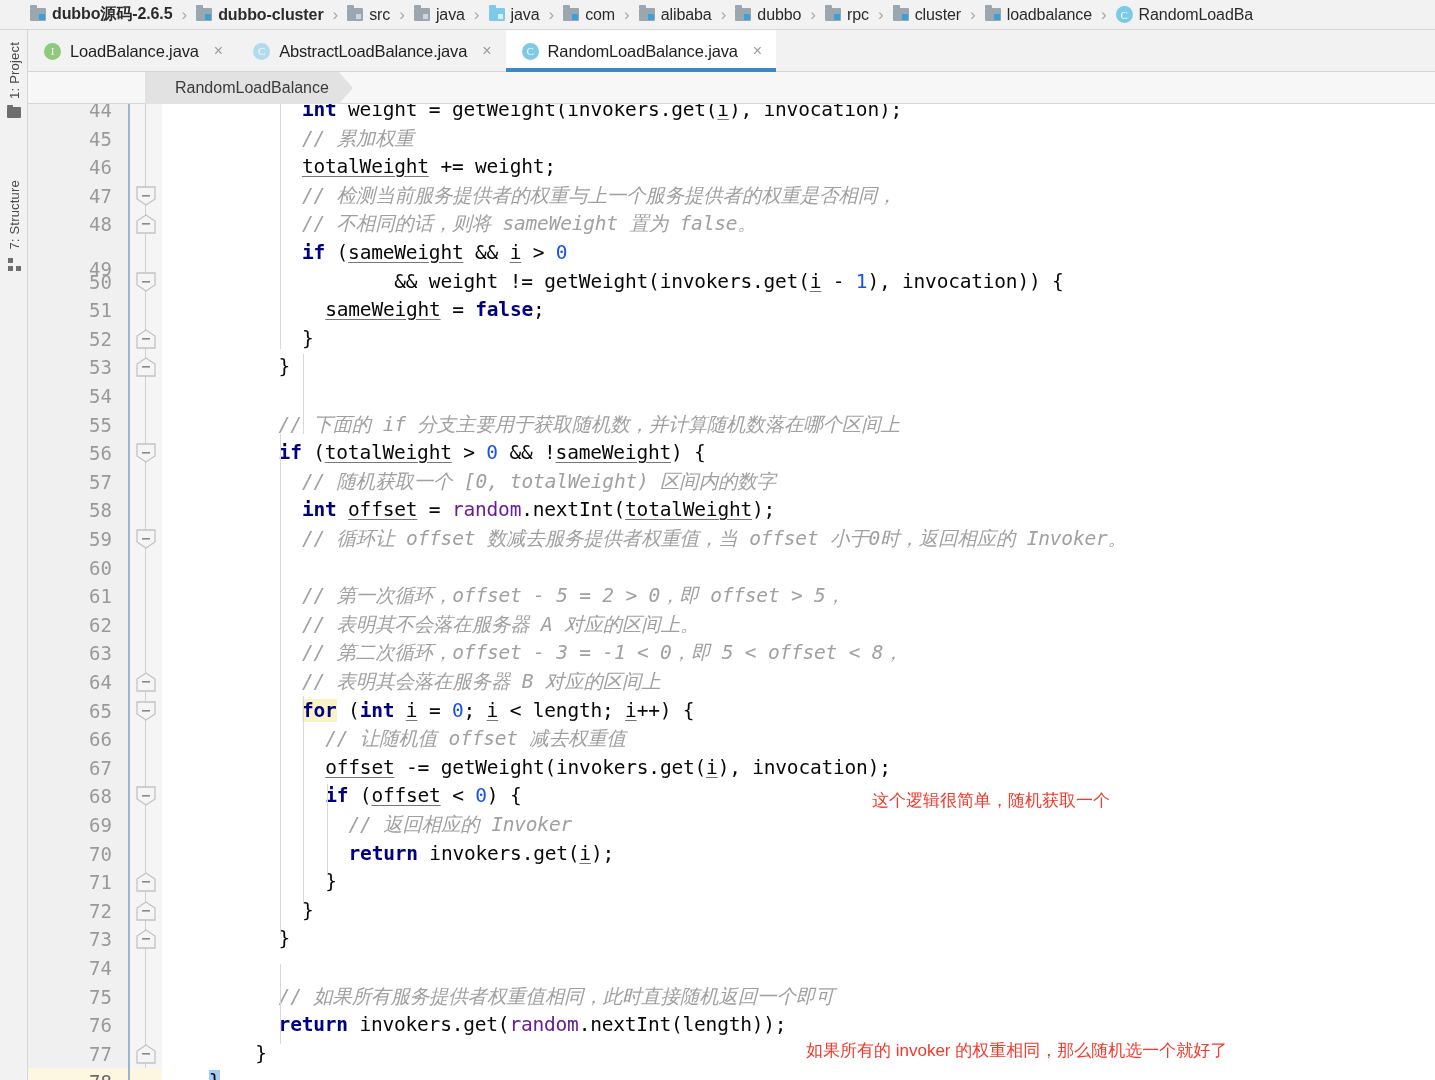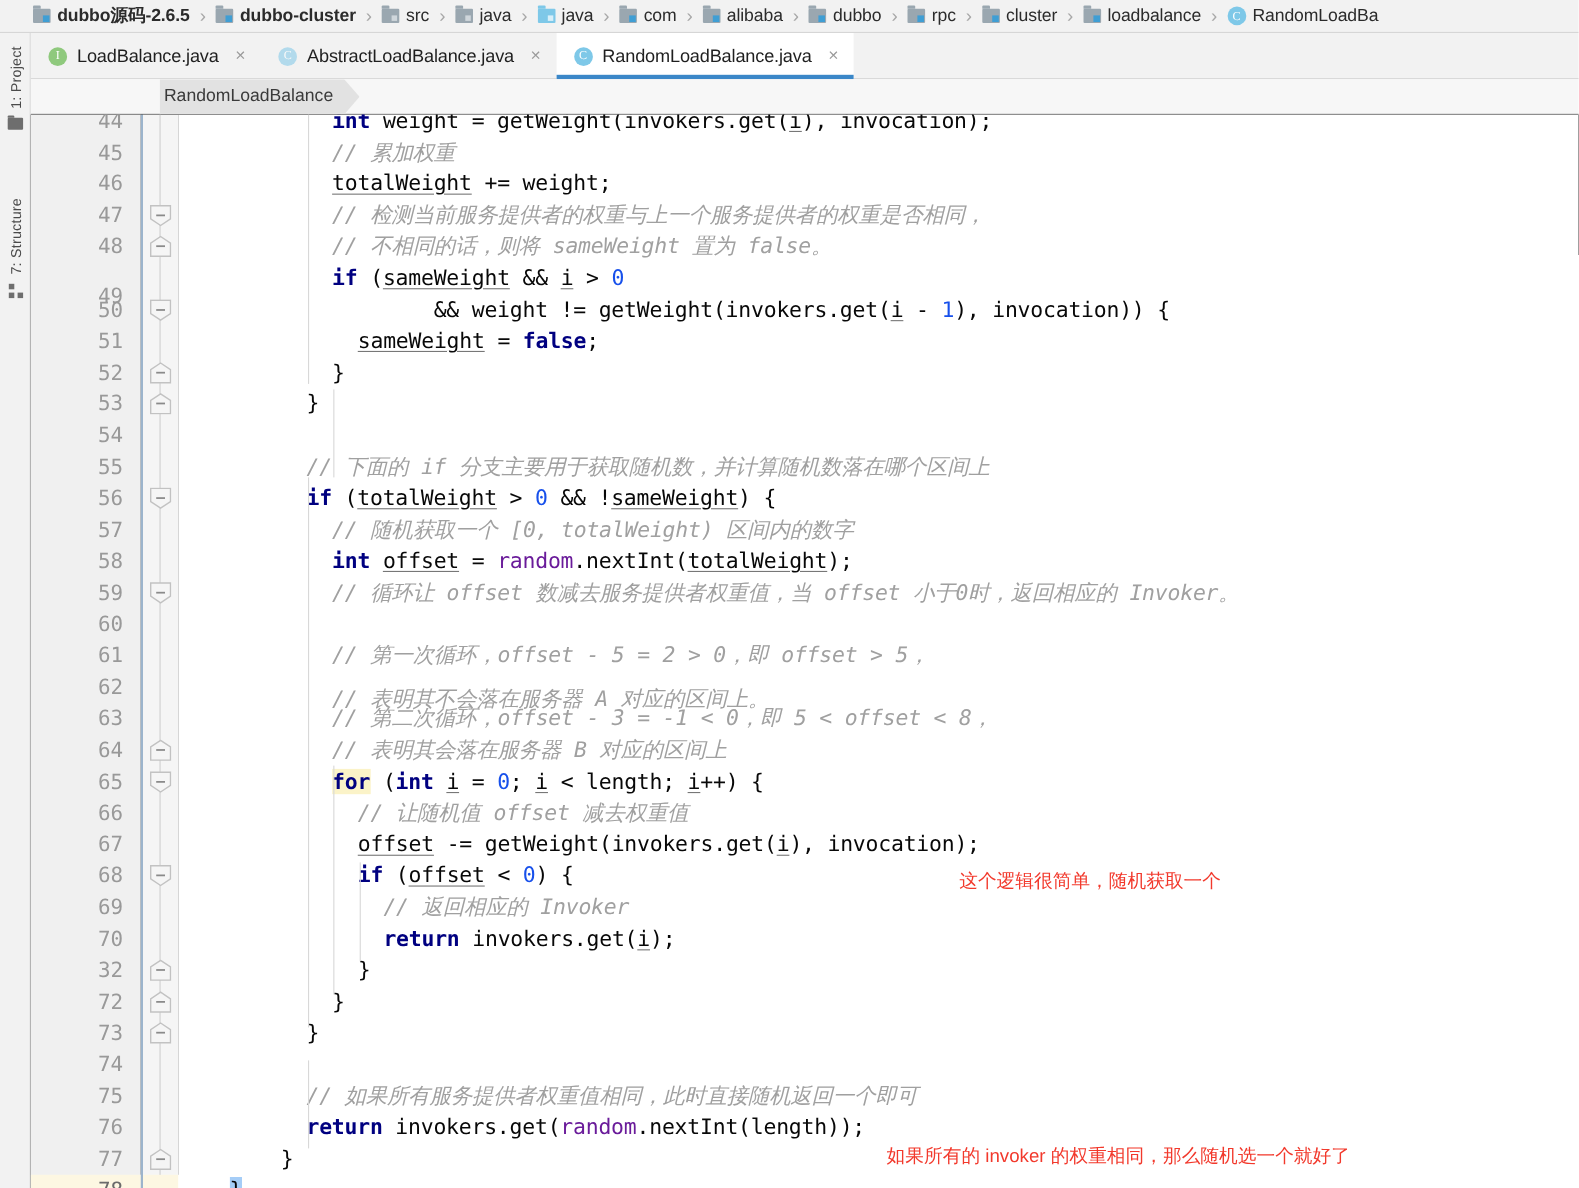--- a/index.html
+++ b/index.html
@@ -122,31 +122,31 @@
   .tab.inactive .ico-class { opacity: 0.55; }
 
   
   #nav-bar {
     position: absolute; left: 28px; top: 72px;
     width: 1407px; height: 32px;
     background: #f7f7f7; border-bottom: 1px solid #d6d6d6;
   }
   #nav-chip {
     position: absolute; left: 117px; top: 0;
-    height: 32px; padding: 0 24px 0 4px;
+    height: 32px; padding: 0 24px 0 30px;
     background: #e2e2e2; display: flex; align-items: center;
     clip-path: polygon(0 0, calc(100% - 14px) 0, 100% 50%, calc(100% - 14px) 100%, 0 100%);
   }
   #nav-chip span { font-size: 16px; color: #3a3a3a; }
 
   
   #editor {
     position: absolute; left: 28px; top: 104px;
     width: 1407px; height: 976px;
-    background: #000000; overflow: hidden;
+    background: #fef9c3; overflow: hidden;
   }
   #gutter {
     position: absolute; left: 0; top: 0;
     width: 100px; height: 976px;
     background: #f0f0f0;
   }
   #gutter-border {
     position: absolute; left: 100px; top: 0;
     width: 2px; height: 976px; background: #9cb4cc;
   }
@@ -334,21 +334,21 @@
       <div class="lnum" style="top: 478.2px;">61</div>
       <div class="lnum" style="top: 506.8px;">62</div>
       <div class="lnum" style="top: 535.4px;">63</div>
       <div class="lnum" style="top: 564px;">64</div>
       <div class="lnum" style="top: 592.6px;">65</div>
       <div class="lnum" style="top: 621.2px;">66</div>
       <div class="lnum" style="top: 649.8px;">67</div>
       <div class="lnum" style="top: 678.4px;">68</div>
       <div class="lnum" style="top: 707px;">69</div>
       <div class="lnum" style="top: 735.6px;">70</div>
-      <div class="lnum" style="top: 764.2px;">32</div>
+      <div class="lnum" style="top: 764.2px;">71</div>
       <div class="lnum" style="top: 792.8px;">72</div>
       <div class="lnum" style="top: 821.4px;">73</div>
       <div class="lnum" style="top: 850px;">74</div>
       <div class="lnum" style="top: 878.6px;">75</div>
       <div class="lnum" style="top: 907.2px;">76</div>
       <div class="lnum" style="top: 935.8px;">77</div>
       <div class="hl-row" style="position: absolute; left: 0px; top: 964.4px; width: 100px; height: 28.6px;"></div>
       <div class="lnum" style="top: 964.4px; color: rgb(107, 107, 107);">78</div>
     </div>
   <div id="gutter-border"></div>
@@ -451,21 +451,21 @@
       <div class="code" style="top: 192.2px; left: 163.24px;"><span class="fld">sameWeight</span> = <span class="kw">false</span>;</div>
       <div class="code" style="top: 220.8px; left: 139.92px;">}</div>
       <div class="code" style="top: 249.4px; left: 116.6px;">}</div>
       <div class="code" style="top: 278px; left: 0px;"></div>
       <div class="code" style="top: 306.6px; left: 116.6px;"><span class="cmt">// 下面的 if 分支主要用于获取随机数，并计算随机数落在哪个区间上</span></div>
       <div class="code" style="top: 335.2px; left: 116.6px;"><span class="kw">if</span> (<span class="fld">totalWeight</span> &gt; <span class="num">0</span> &amp;&amp; !<span class="fld">sameWeight</span>) {</div>
       <div class="code" style="top: 363.8px; left: 139.92px;"><span class="cmt">// 随机获取一个 [0, totalWeight) 区间内的数字</span></div>
       <div class="code" style="top: 392.4px; left: 139.92px;"><span class="kw">int</span> <span class="loc">offset</span> = <span class="cls">random</span>.nextInt(<span class="fld">totalWeight</span>);</div>
       <div class="code" style="top: 421px; left: 139.92px;"><span class="cmt">// 循环让 offset 数减去服务提供者权重值，当 offset 小于0时，返回相应的 Invoker。</span></div>
       <div class="code" style="top: 478.2px; left: 139.92px;"><span class="cmt">// 第一次循环，offset - 5 = 2 &gt; 0，即 offset &gt; 5，</span></div>
-      <div class="code" style="top: 506.8px; left: 139.92px; margin-top: 11px;"><span class="cmt">// 表明其不会落在服务器 A 对应的区间上。</span></div>
+      <div class="code" style="top: 506.8px; left: 139.92px;"><span class="cmt">// 表明其不会落在服务器 A 对应的区间上。</span></div>
       <div class="code" style="top: 535.4px; left: 139.92px;"><span class="cmt">// 第二次循环，offset - 3 = -1 &lt; 0，即 5 &lt; offset &lt; 8，</span></div>
       <div class="code" style="top: 564px; left: 139.92px;"><span class="cmt">// 表明其会落在服务器 B 对应的区间上</span></div>
       <div class="code" style="top: 592.6px; left: 139.92px;"><span class="kw kwhl">for</span> (<span class="kw">int</span> <span class="loc">i</span> = <span class="num">0</span>; <span class="loc">i</span> &lt; length; <span class="loc">i</span>++) {</div>
       <div class="code" style="top: 621.2px; left: 163.24px;"><span class="cmt">// 让随机值 offset 减去权重值</span></div>
       <div class="code" style="top: 649.8px; left: 163.24px;"><span class="loc">offset</span> -= getWeight(invokers.get(<span class="loc">i</span>), invocation);</div>
       <div class="code" style="top: 678.4px; left: 163.24px;"><span class="kw">if</span> (<span class="loc">offset</span> &lt; <span class="num">0</span>) {</div>
       <div class="code" style="top: 707px; left: 186.56px;"><span class="cmt">// 返回相应的 Invoker</span></div>
       <div class="code" style="top: 735.6px; left: 186.56px;"><span class="kw">return</span> invokers.get(<span class="loc">i</span>);</div>
       <div class="code" style="top: 764.2px; left: 163.24px;">}</div>
       <div class="code" style="top: 792.8px; left: 139.92px;">}</div>

